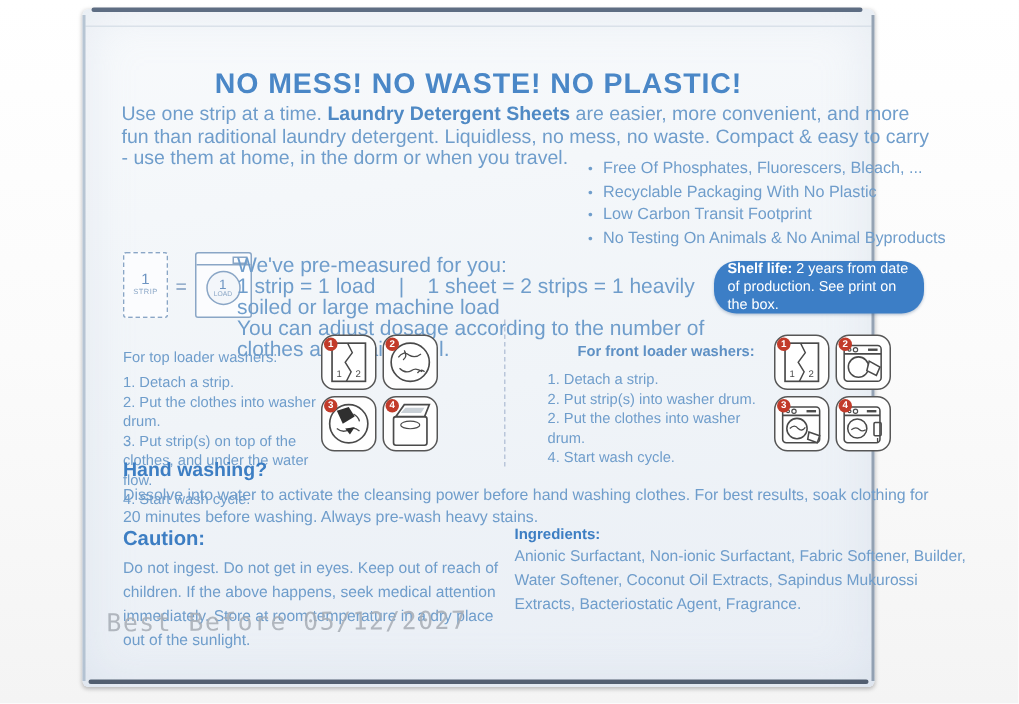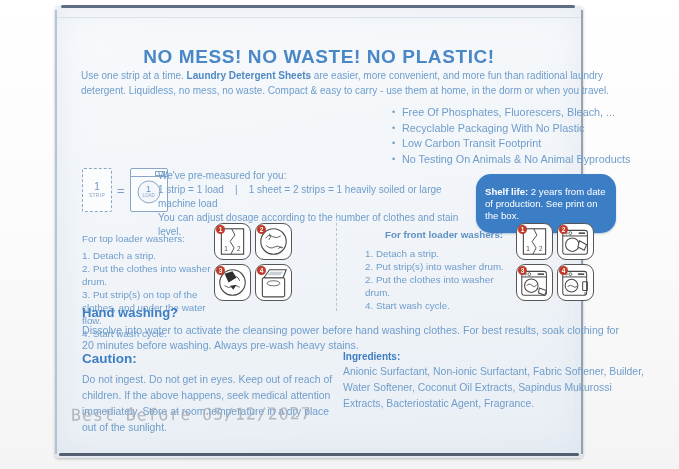--- a/index.html
+++ b/index.html
@@ -25,21 +25,21 @@
     background:#2e3c50;border-radius:2px;opacity:.8;}
   .edge-left{position:absolute;left:0;top:4px;bottom:4px;width:1.5px;background:#9fb2c4;opacity:.7;}
   .edge-right{position:absolute;right:0;top:4px;bottom:4px;width:2px;background:#5e7288;opacity:.6;}
 
   .title{
     position:absolute;left:0;right:0;top:40px;text-align:center;
     font-size:19px;font-weight:bold;letter-spacing:.6px;color:#4a87c7;
   }
   .intro{
     position:absolute;left:26px;top:63px;width:544px;
-    font-size:10px;line-height:14.5px;color:#6f9dcb;
+    font-size:13px;line-height:14.5px;color:#6f9dcb;
   }
   .intro b{color:#4f89c4;}
 
   .features{position:absolute;top:99px;font-size:10.8px;color:#6f9dcb;}
   .features.left{left:30px;width:300px;}
   .features.right{left:336px;width:255px;}
   .features ul{margin:0;padding:0;list-style:none;}
   .features li{position:relative;padding-left:11px;line-height:15.5px;}
   .features li::before{content:"•";position:absolute;left:1px;top:0;font-size:9px;color:#6f9dcb;}
 
@@ -52,26 +52,26 @@
   .machine-icon{width:36px;height:42px;border:1.4px solid #8aa6c6;border-radius:2px;background:#fbfcfe;position:relative;}
   .machine-icon .bar{position:absolute;left:0;right:0;top:0;height:7px;border-bottom:1px solid #8aa6c6;}
   .machine-icon .knob{position:absolute;right:2px;top:2px;width:8px;height:3px;border:.8px solid #8aa6c6;}
   .machine-icon .door{position:absolute;left:50%;top:22px;transform:translate(-50%,-46%);
     width:21px;height:21px;border:1px solid #8aa6c6;border-radius:50%;
     display:flex;flex-direction:column;align-items:center;justify-content:center;background:#f3f6fa;}
   .machine-icon .num{font-size:9px;color:#6d94c2;line-height:8px;}
   .machine-icon .lbl{font-size:4.5px;color:#8aa6c6;}
 
   .dosage-text{position:absolute;left:103px;top:163px;width:320px;
-    font-size:10px;line-height:14px;color:#6f9dcb;white-space:pre-wrap;}
+    font-size:14px;line-height:14px;color:#6f9dcb;white-space:pre-wrap;}
 
   .shelf-pill{
     position:absolute;left:421px;top:168px;width:122px;
     background:#3c7ec6;border-radius:15px;color:#ffffff;
-    font-size:9.6px;line-height:11.8px;padding:12px 9px;
+    font-size:9.6px;line-height:11.8px;padding:0 9px;
     box-shadow:0 1px 2px rgba(40,80,130,.3);
   }
   .shelf-pill b{font-weight:bold;}
 
   .sec-heading{font-weight:bold;color:#3d7ec3;}
   .directions-heading{position:absolute;left:27px;top:205px;font-size:15px;}
   .loader-col{position:absolute;font-size:9.8px;line-height:13px;color:#6f9dcb;}
   .loader-col .sub{margin-bottom:4px;}
   .loader-col.top{left:27px;top:226px;width:136px;}
   .loader-col.front{left:310px;top:222px;width:150px;}

